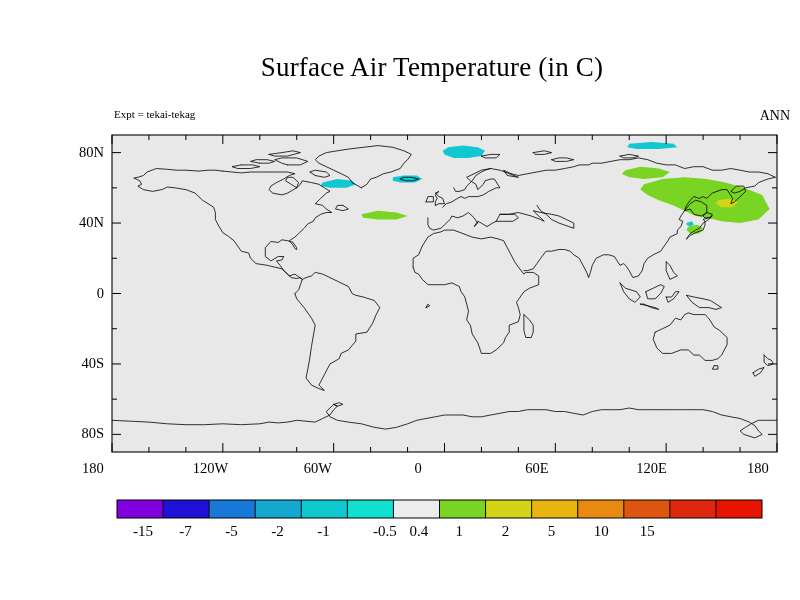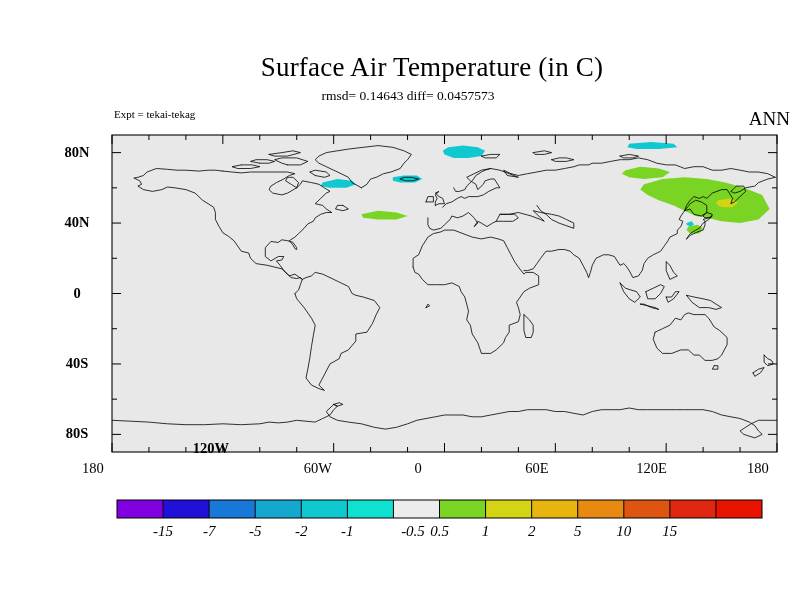--- a/index.html
+++ b/index.html
@@ -43,45 +43,43 @@
     font-size: 14.5px;
   }
   .expt-label {
     position: absolute;
     left: 82px; top: 108px;
     font-size: 11px;
   }
   .ann-label {
     position: absolute;
     right: 42px; top: 108px;
-    font-size: 19px;
+    font-size: 14px;
   }
   .axis-label {
     position: absolute;
     font-size: 14.5px;
     white-space: nowrap;
   }
-  .ylab { text-align: center; font-weight: bold; }
+  .ylab { text-align: right; }
   .xlab { text-align: left; }
   .cbar-label {
     position: absolute;
     font-size: 15px;
-    text-align: center;
+    text-align: left;
     white-space: nowrap;
-    font-style: italic;
   }
   svg { display: block; }
 </style>
 </head>
 <body>
 
 <div id="figure">
 
   <div class="title">Surface Air Temperature (in C)</div>
-  <div class="subtitle-rmsd">rmsd= 0.14643 diff= 0.0457573</div>
   <div class="expt-label">Expt = tekai-tekag</div>
   <div class="ann-label">ANN</div>
 
   <svg id="map-svg" width="800" height="600" viewBox="0 0 800 600" xmlns="http://www.w3.org/2000/svg">
     <defs>
       <clipPath id="mapclip">
         <rect x="80" y="135" width="665" height="317"></rect>
       </clipPath>
     </defs>
 
@@ -238,34 +236,34 @@
       </g>
   </svg>
 
   <div id="axis-labels">
       <div class="axis-label ylab" style="left: 18px; width: 54px; top: 143.611px;">80N</div>
       <div class="axis-label ylab" style="left: 18px; width: 54px; top: 214.056px;">40N</div>
       <div class="axis-label ylab" style="left: 18px; width: 54px; top: 284.5px;">0</div>
       <div class="axis-label ylab" style="left: 18px; width: 54px; top: 354.944px;">40S</div>
       <div class="axis-label ylab" style="left: 18px; width: 54px; top: 425.389px;">80S</div>
       <div class="axis-label xlab" style="left: 50px; width: 60px; top: 460px;">180</div>
-      <div class="axis-label xlab" style="left: 160.833px; width: 60px; top: 440px; font-weight: bold;">120W</div>
+      <div class="axis-label xlab" style="left: 160.833px; width: 60px; top: 460px;">120W</div>
       <div class="axis-label xlab" style="left: 271.667px; width: 60px; top: 460px;">60W</div>
       <div class="axis-label xlab" style="left: 382.5px; width: 60px; top: 460px;">0</div>
       <div class="axis-label xlab" style="left: 493.333px; width: 60px; top: 460px;">60E</div>
       <div class="axis-label xlab" style="left: 604.167px; width: 60px; top: 460px;">120E</div>
       <div class="axis-label xlab" style="left: 715px; width: 60px; top: 460px;">180</div>
     </div>
   <div id="cbar-labels">
       <div class="cbar-label" style="left: 101.071px; width: 60px; top: 523px;">-15</div>
       <div class="cbar-label" style="left: 147.143px; width: 60px; top: 523px;">-7</div>
       <div class="cbar-label" style="left: 193.214px; width: 60px; top: 523px;">-5</div>
       <div class="cbar-label" style="left: 239.286px; width: 60px; top: 523px;">-2</div>
       <div class="cbar-label" style="left: 285.357px; width: 60px; top: 523px;">-1</div>
-      <div class="cbar-label" style="left: 351px; width: 60px; top: 523px;">-0.5</div>
-      <div class="cbar-label" style="left: 377.5px; width: 60px; top: 523px;">0.5</div>
+      <div class="cbar-label" style="left: 341px; width: 60px; top: 523px;">-0.5</div>
+      <div class="cbar-label" style="left: 377.5px; width: 60px; top: 523px;">0.4</div>
       <div class="cbar-label" style="left: 423.571px; width: 60px; top: 523px;">1</div>
       <div class="cbar-label" style="left: 469.643px; width: 60px; top: 523px;">2</div>
       <div class="cbar-label" style="left: 515.714px; width: 60px; top: 523px;">5</div>
       <div class="cbar-label" style="left: 561.786px; width: 60px; top: 523px;">10</div>
       <div class="cbar-label" style="left: 607.857px; width: 60px; top: 523px;">15</div>
     </div>
 </div>
 
 </body></html>

